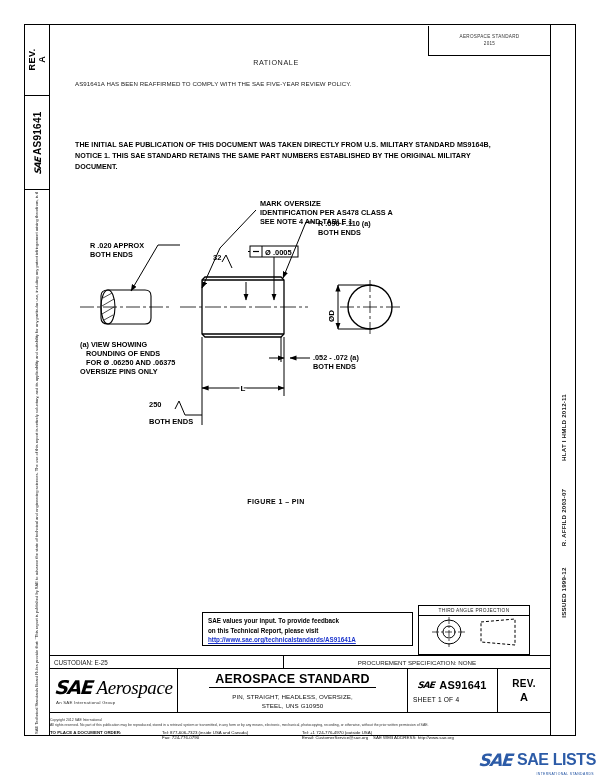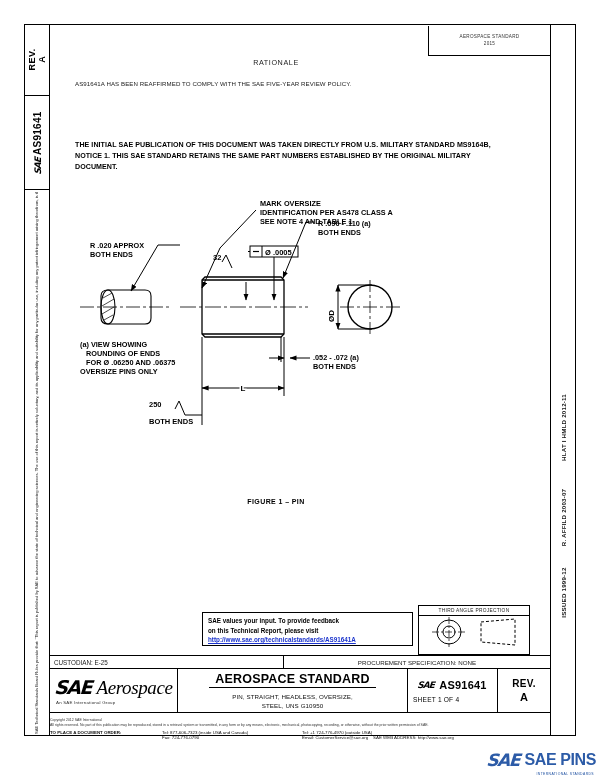--- a/index.html
+++ b/index.html
@@ -441,17 +441,17 @@
         <span>Email: CustomerService@sae.org</span>
         &nbsp;&nbsp;
         <span>SAE WEB ADDRESS:</span>
         <span>http://www.sae.org</span>
       </div>
     </div>
   </div>
 
   <div class="wm">
     <span class="wm-sae">SAE</span>
-    <span class="wm-txt">SAE PINS</span>
+    <span class="wm-txt">SAE LISTS</span>
   </div>
   <div class="wm-sub">INTERNATIONAL STANDARDS</div>
 
 </div>
 
 </body></html>

